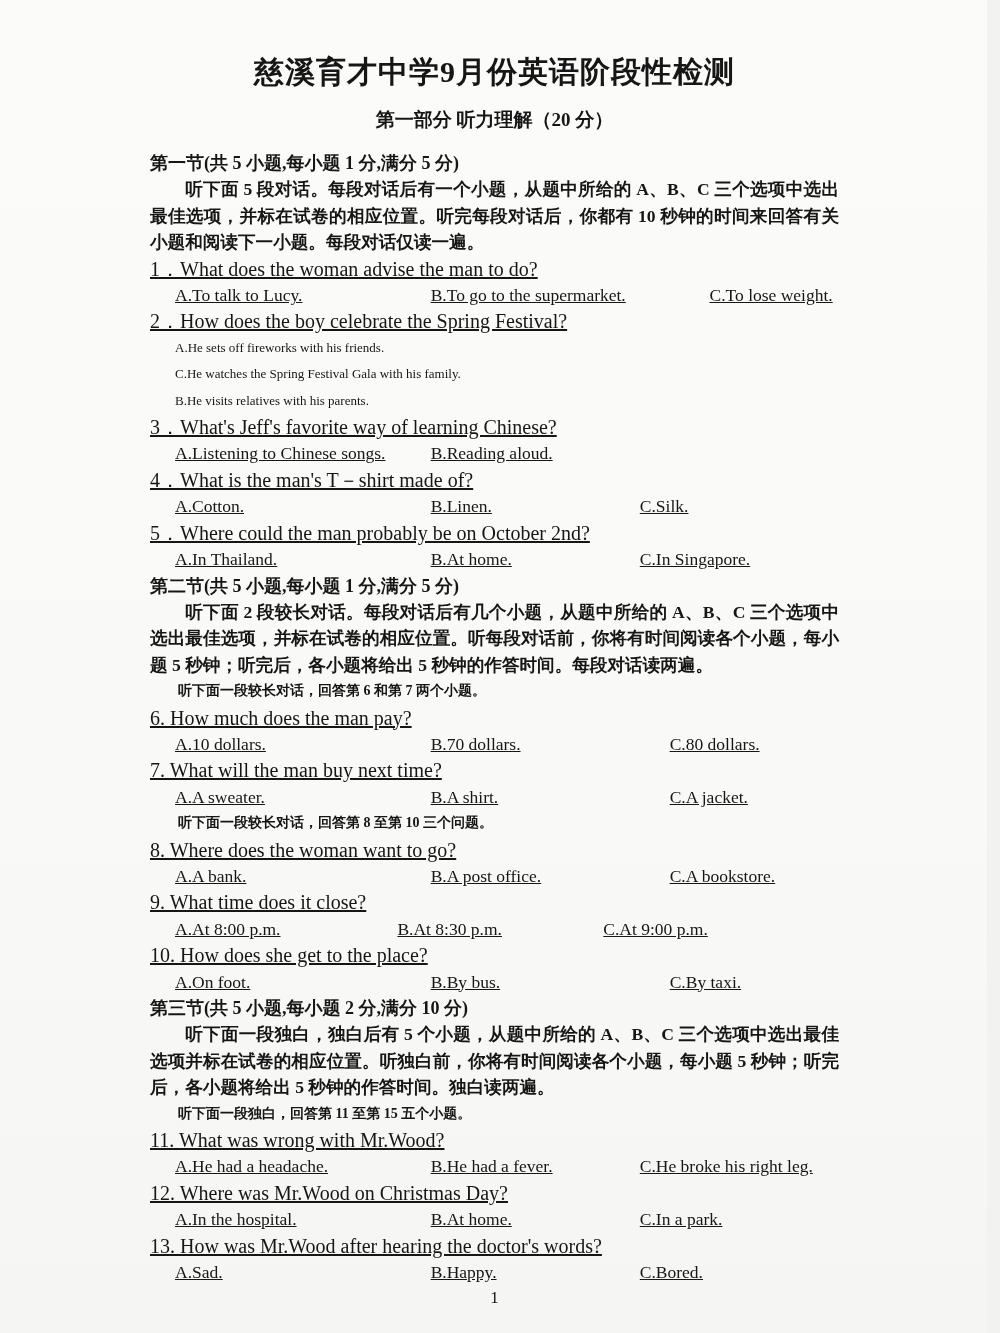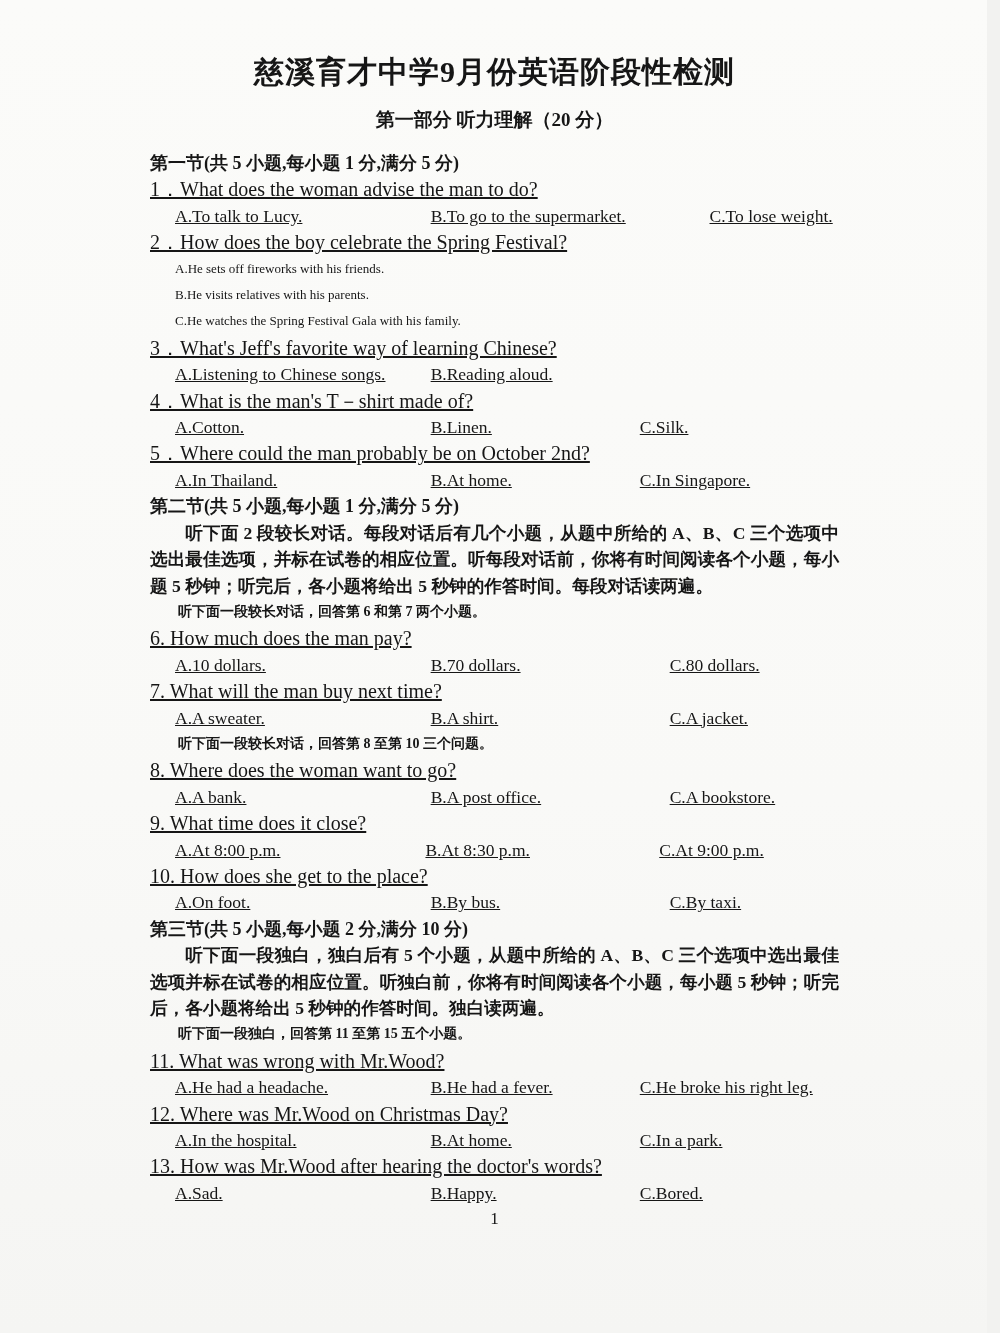--- a/index.html
+++ b/index.html
@@ -63,21 +63,21 @@
   .options {
     display: grid;
     grid-template-columns: 38.5% 31.5% auto;
     padding-left: 25px;
     font-size: 17.5px;
     line-height: 26.4px;
     text-decoration: underline;
   }
   .options.wide-c  { grid-template-columns: 38.5% 42% auto; }
   .options.c-mid   { grid-template-columns: 38.5% 36% auto; }
-  .options.tight   { grid-template-columns: 33.5% 31% auto; gap: 28px; }
+  .options.tight   { grid-template-columns: 33.5% 31% auto; }
   .options span { white-space: nowrap; }
   .option-line {
     padding-left: 25px;
     font-size: 13px;
     line-height: 26.4px;
   }
   .page-num {
     text-align: center;
     font-size: 17px;
     line-height: 26.4px;
@@ -87,32 +87,33 @@
 </head>
 <body>
 
 <div class="page">
   <div class="content">
 
     <h1 class="title">慈溪育才中学9月份英语阶段性检测</h1>
     <h2 class="part-heading">第一部分 听力理解（20 分）</h2>
 
     <div class="sec-heading">第一节(共 5 小题,每小题 1 分,满分 5 分)</div>
+    <p class="instructions">听下面 5 段对话。每段对话后有一个小题，从题中所给的 A、B、C 三个选项中选出最佳选项，并标在试卷的相应位置。听完每段对话后，你都有 10 秒钟的时间来回答有关小题和阅读下一小题。每段对话仅读一遍。</p>
 
     <div class="question">1．What does the woman advise the man to do?</div>
     <div class="options wide-c">
       <span>A.To talk to Lucy.</span>
       <span>B.To go to the supermarket.</span>
       <span>C.To lose weight.</span>
     </div>
 
     <div class="question">2．How does the boy celebrate the Spring Festival?</div>
     <div class="option-line">A.He sets off fireworks with his friends.</div>
+    <div class="option-line">C.He watches the Spring Festival Gala with his family.</div>
     <div class="option-line">B.He visits relatives with his parents.</div>
-    <div class="option-line">C.He watches the Spring Festival Gala with his family.</div>
 
     <div class="question">3．What's Jeff's favorite way of learning Chinese?</div>
     <div class="options">
       <span>A.Listening to Chinese songs.</span>
       <span>B.Reading aloud.</span>
     </div>
 
     <div class="question">4．What is the man's T－shirt made of?</div>
     <div class="options">
       <span>A.Cotton.</span>

